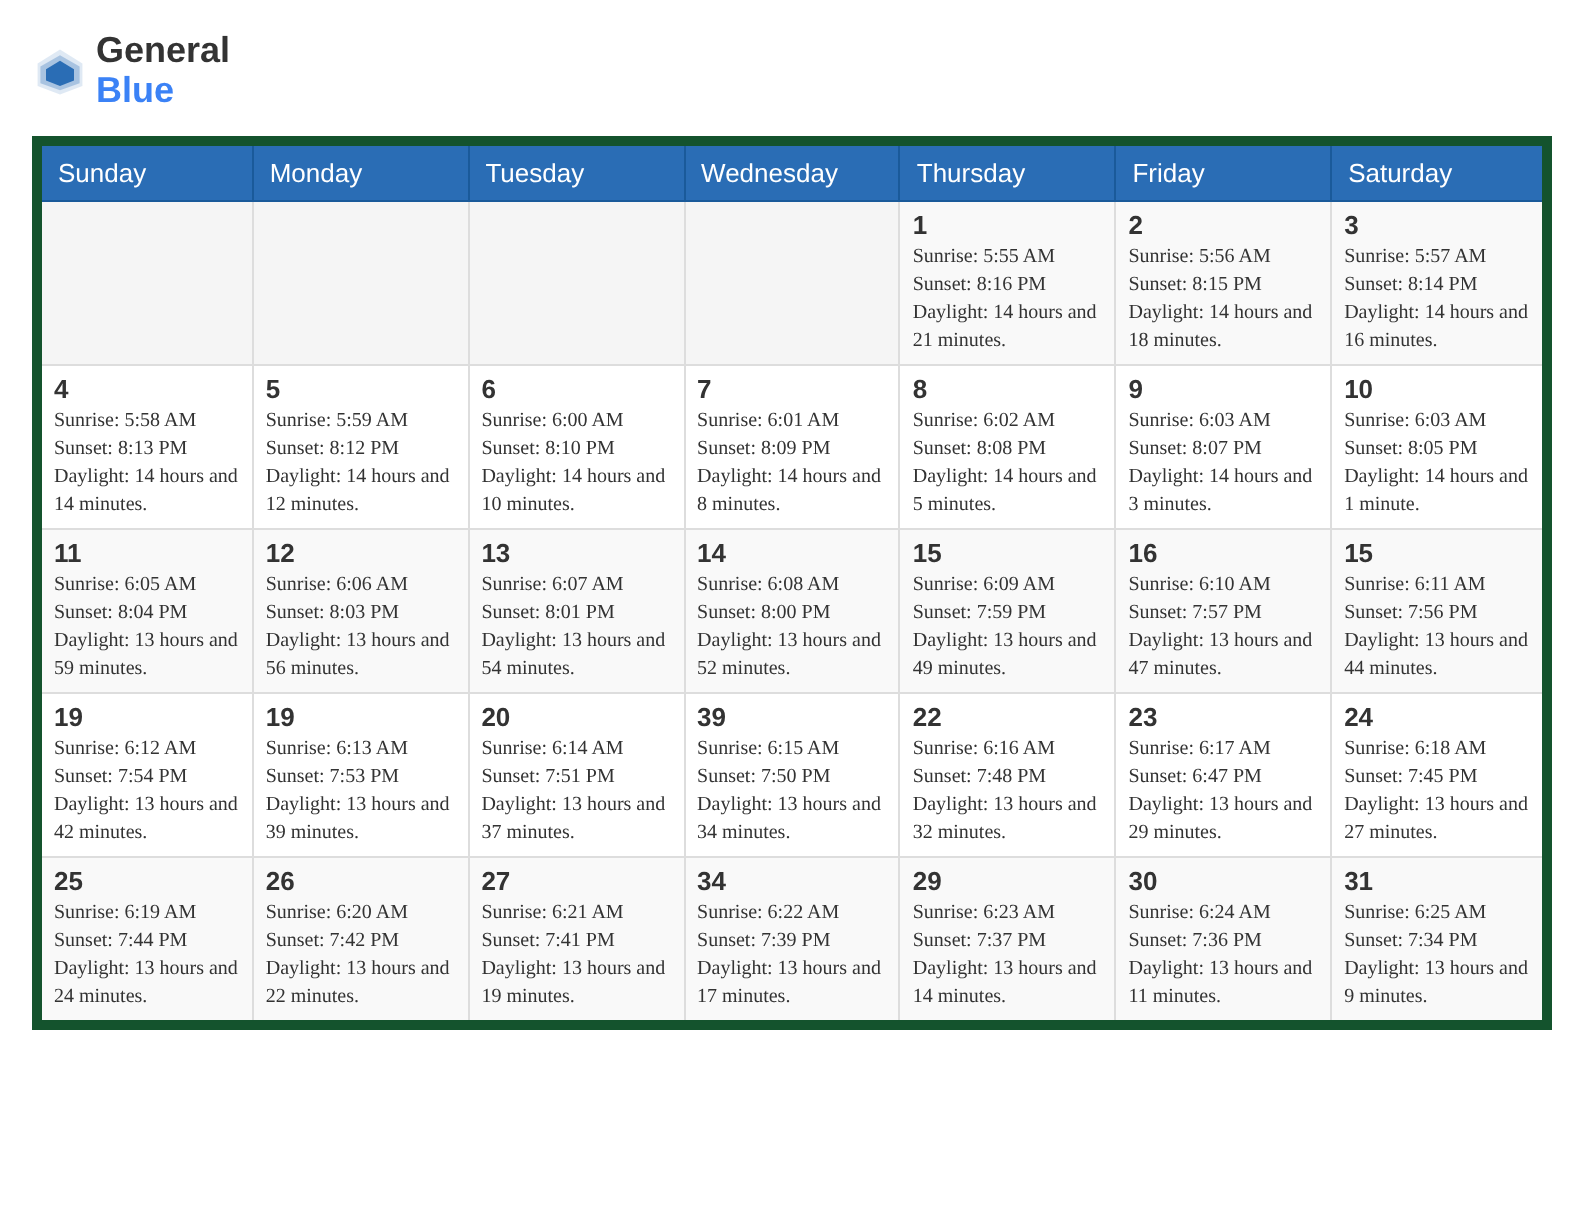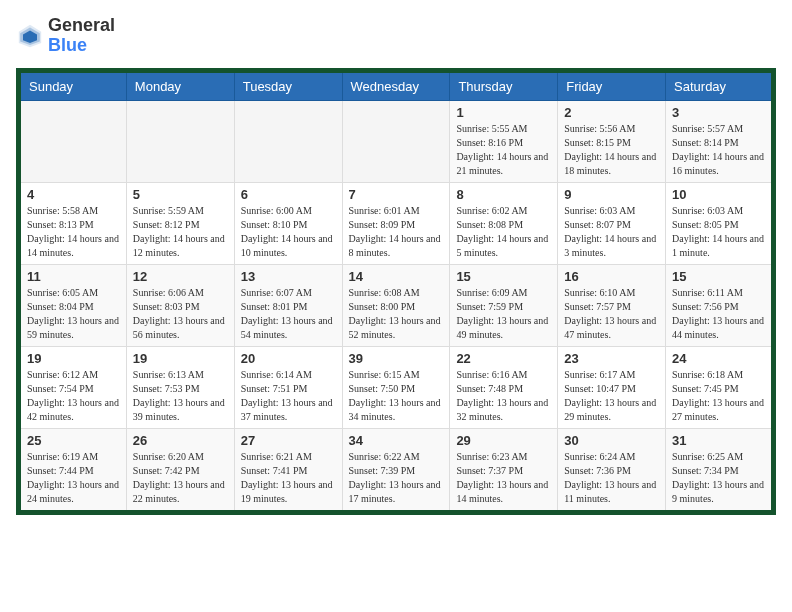--- a/index.html
+++ b/index.html
@@ -288,21 +288,21 @@
         <td>
           <div class="day-number">22</div>
           <div class="day-info">Sunrise: 6:16 AM
 Sunset: 7:48 PM
 Daylight: 13 hours
 and 32 minutes.</div>
         </td>
         <td>
           <div class="day-number">23</div>
           <div class="day-info">Sunrise: 6:17 AM
-Sunset: 10:47 PM
+Sunset: 6:47 PM
 Daylight: 13 hours
 and 29 minutes.</div>
         </td>
         <td>
           <div class="day-number">24</div>
           <div class="day-info">Sunrise: 6:18 AM
 Sunset: 7:45 PM
 Daylight: 13 hours
 and 27 minutes.</div>
         </td>

